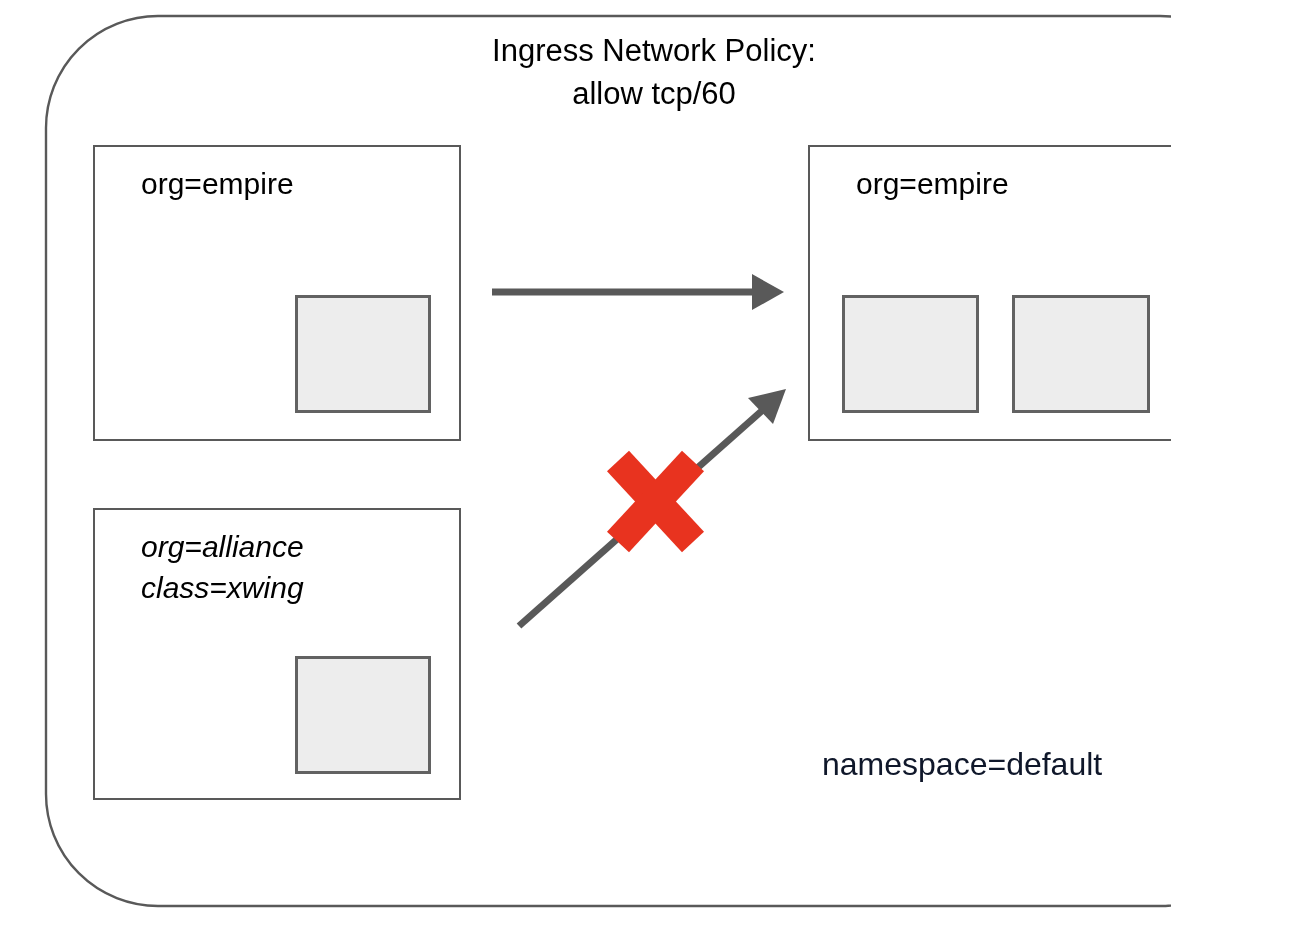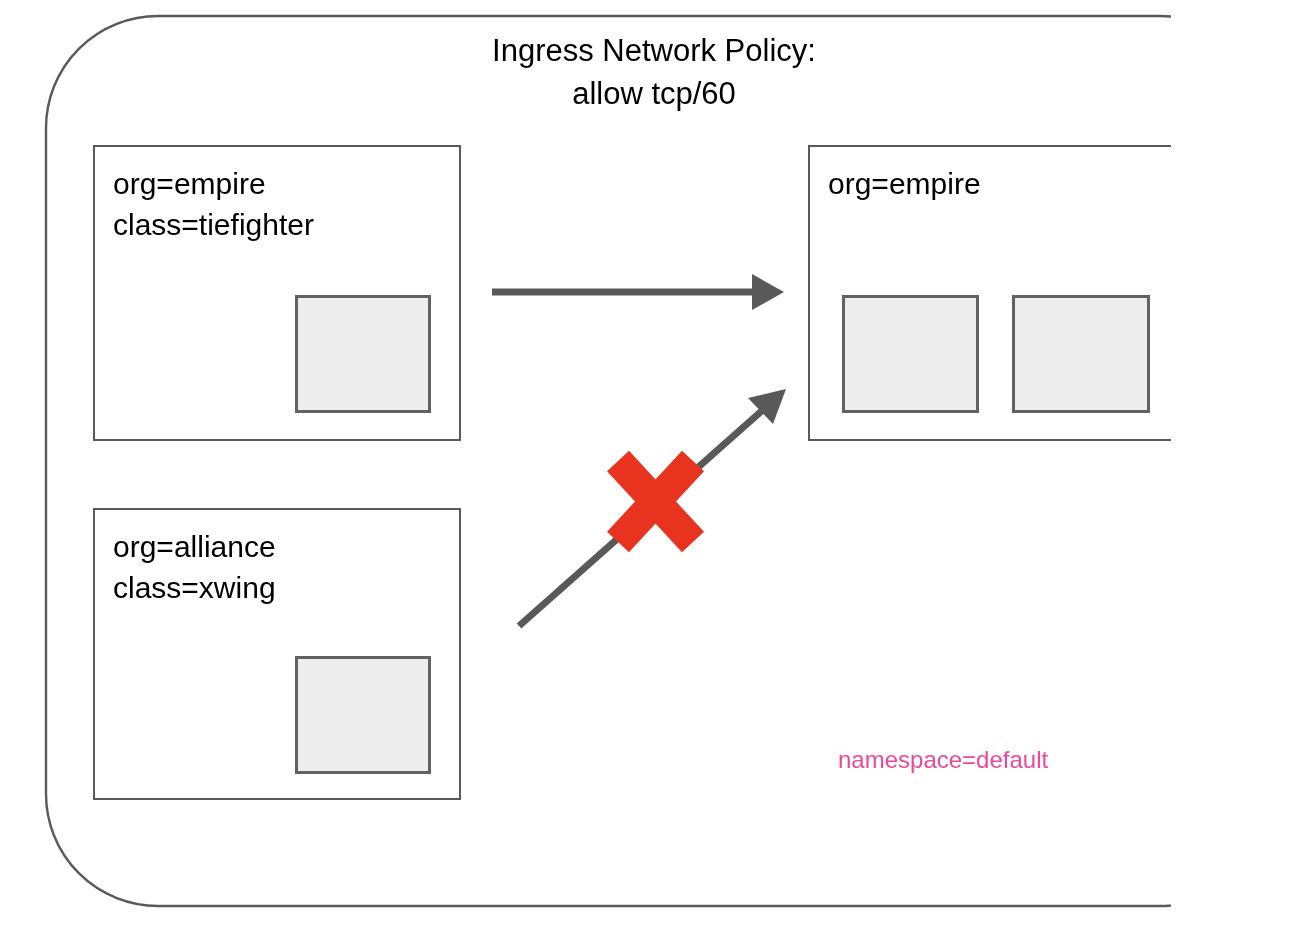--- a/index.html
+++ b/index.html
@@ -35,20 +35,21 @@
     position: absolute;
     left: 18px;
     top: 16px;
     font-size: 30px;
     line-height: 1.37;
     color: #000000;
     white-space: nowrap;
   }
   .pod-labels div {
     white-space: nowrap;
+    margin-left: 28px;
   }
   .container-sq {
     position: absolute;
     box-sizing: border-box;
     background: #ededed;
     border: 3px solid #626262;
   }
   .title-block {
     position: absolute;
     left: 404px;
@@ -59,24 +60,23 @@
     line-height: 1.38;
     color: #000000;
   }
   .title-block div {
     white-space: nowrap;
   }
   .ns-label {
     position: absolute;
     left: 822px;
     top: 746px;
-    font-size: 24px;
-    color: #ec4899;
+    font-size: 32px;
+    color: #0f172a;
     white-space: nowrap;
-    margin-left: 16px;
   }
 </style>
 </head>
 <body>
 
 <div id="canvas">
 
   <svg class="svg-layer" viewBox="0 0 1308 926">
 
     <rect x="46" y="16" width="1226" height="890" rx="112" ry="112" fill="none" stroke="#595959" stroke-width="2.4"></rect>
@@ -98,34 +98,33 @@
   </svg>
 
   <div class="title-block">
     <div>Ingress Network Policy:</div>
     <div>allow tcp/60</div>
   </div>
 
   <div class="pod-box" style="left:93px; top:145px; width:368px; height:296px;">
     <div class="pod-labels">
       <div>org=empire</div>
-      <div>class=tiefighter</div>
     </div>
     <div class="container-sq" style="left:200px; top:148px; width:136px; height:118px;"></div>
   </div>
 
   <div class="pod-box" style="left:808px; top:145px; width:367px; height:296px;">
     <div class="pod-labels">
       <div>org=empire</div>
     </div>
     <div class="container-sq" style="left:32px; top:148px; width:137px; height:118px;"></div>
     <div class="container-sq" style="left:202px; top:148px; width:138px; height:118px;"></div>
   </div>
 
-  <div class="pod-box" style="left:93px; top:508px; width:368px; height:292px;">
+  <div class="pod-box" style="left:93px; top:508px; width:368px; height:292px;font-style:italic;">
     <div class="pod-labels">
       <div>org=alliance</div>
       <div>class=xwing</div>
     </div>
     <div class="container-sq" style="left:200px; top:146px; width:136px; height:118px;"></div>
   </div>
 
   <div class="ns-label">namespace=default</div>
 
 </div>

